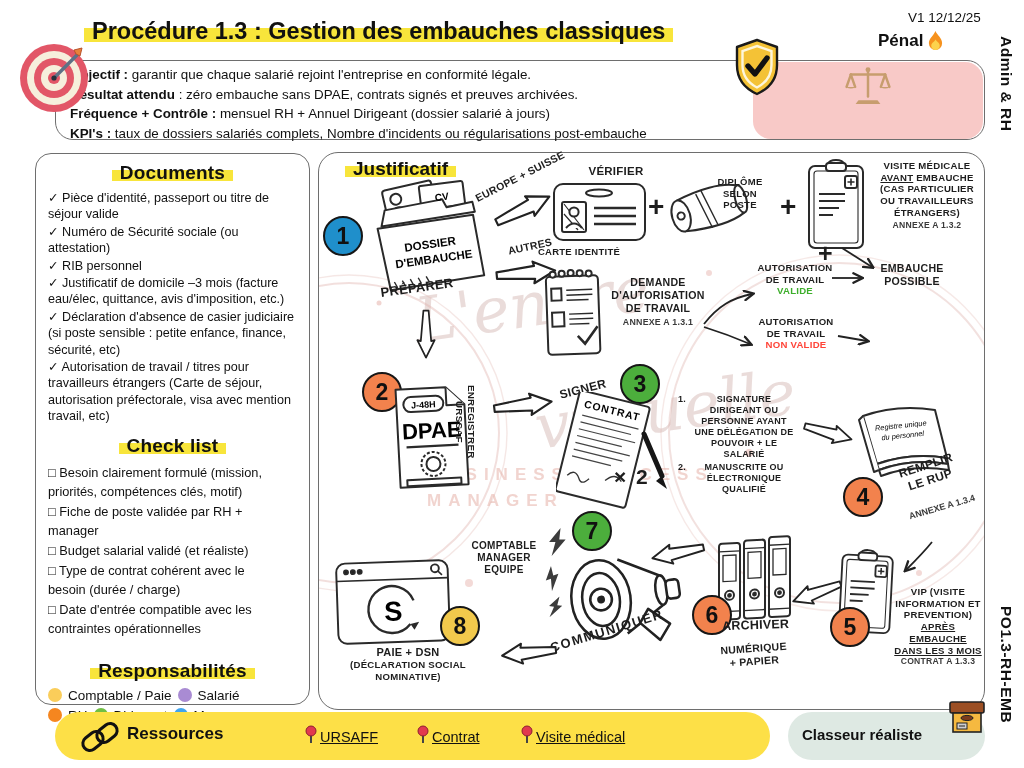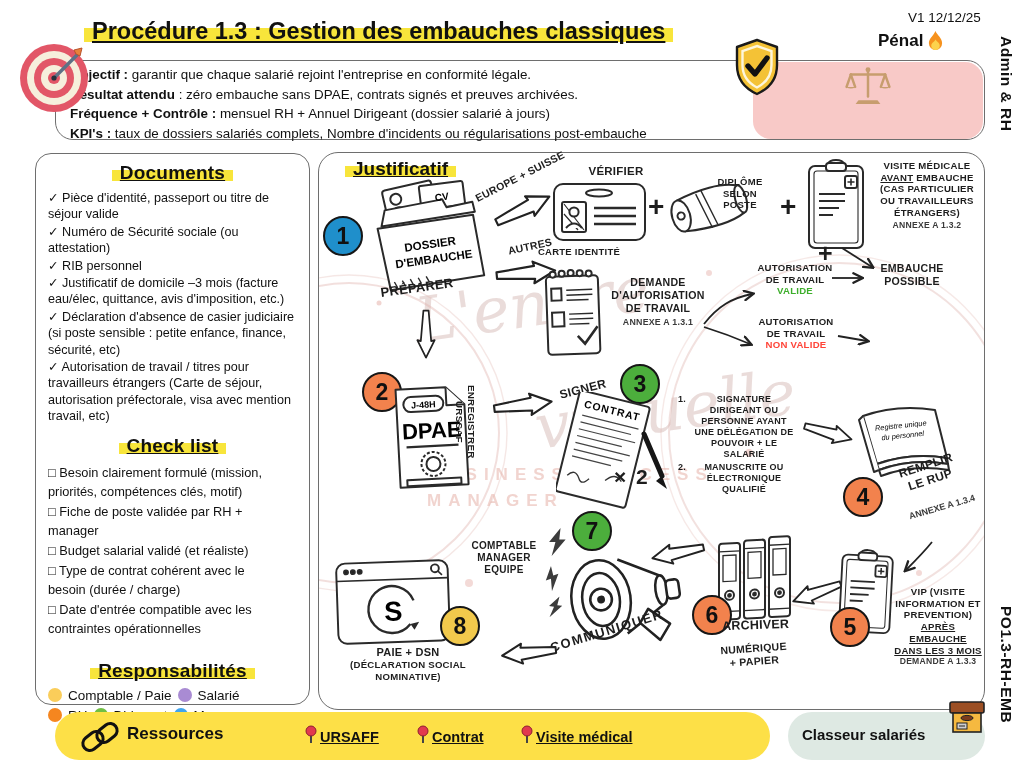--- a/index.html
+++ b/index.html
@@ -1,34 +1,34 @@
 <!DOCTYPE html>
 <html><head>
 <meta charset="utf-8">
 <style>
   html,body{margin:0;padding:0;background:#fff;}
   .page{position:relative;width:1024px;height:768px;background:#fff;overflow:hidden;
         font-family:"Liberation Sans",sans-serif;color:#111;}
   .abs{position:absolute;}
   .box{border:1.6px solid #6e6e6e;border-radius:16px;background:#fff;box-sizing:border-box;}
-  .mark{background-image:linear-gradient(transparent 40%,#F8E53B 40%,#F8E53B 92%,transparent 92%);padding:0 8px;text-decoration:underline;}
+  .mark{background-image:linear-gradient(transparent 40%,#F8E53B 40%,#F8E53B 92%,transparent 92%);padding:0 8px;}
   .sec-head{font-weight:700;font-size:19px;text-align:center;letter-spacing:.2px;}
   .hand{font-weight:700;color:#1d1d1d;text-align:center;letter-spacing:.25px;line-height:1.22;}
   .annex{font-weight:700;color:#3a3a3a;}
   .u{text-decoration:underline;}
   .circle{border-radius:50%;width:40px;height:40px;display:flex;align-items:center;justify-content:center;
           font-size:23px;font-weight:700;border:2.4px solid #161616;box-sizing:border-box;}
   .hline{font-size:13.4px;line-height:19.5px;white-space:nowrap;}
   .hline b{font-weight:700;}
   .doc-item{font-size:12.6px;line-height:16.4px;margin:0 0 1px 0;}
   .chk-item{font-size:12.8px;line-height:19px;margin:0 16px 1px 0;}
   .legend-row{display:flex;align-items:center;gap:6px;font-size:13.5px;margin-top:5px;}
   .dot{width:14px;height:14px;border-radius:50%;display:inline-block;}
   .vert{writing-mode:vertical-rl;font-weight:700;font-size:15.5px;letter-spacing:.5px;white-space:nowrap;}
-  .flink{font-weight:700;font-size:14.5px;text-decoration:underline;color:#111;display:flex;align-items:flex-end;gap:3px;cursor:pointer;}
+  .flink{font-weight:400;font-size:14.5px;text-decoration:underline;color:#111;display:flex;align-items:flex-end;gap:3px;cursor:pointer;}
   svg text{font-family:"Liberation Sans",sans-serif;}
   .wm-script{font-family:"DejaVu Serif",serif;font-style:italic;color:rgba(206,172,167,.42);}
   .wm-caps{color:rgba(238,205,199,.85);font-weight:700;letter-spacing:7px;font-size:17px;}
   .status{font-weight:700;}
 </style>
 </head>
 <body>
 
 <div class="page">
 
@@ -452,21 +452,21 @@
   <div class="abs circle" style="left: 830px; top: 607px; background-color: rgb(242, 130, 77);">
       <span>5</span>
     </div>
   <svg class="abs" style="left:898px;top:538px;" width="40" height="40">
     <path d="M34 4 C26 14 16 24 8 32" fill="none" stroke="#222" stroke-width="1.8" marker-end="url(#ah)"></path>
   </svg>
   <div class="abs hand" style="left:892px;top:586px;width:92px;font-size:9.6px;">
     <span>VIP (VISITE INFORMATION ET PREVENTION)</span>
     <div><span class="u"><span>APRÈS</span><span> EMBAUCHE</span></span></div>
     <div class="u">DANS LES 3 MOIS</div>
-    <div class="annex" style="font-size:8.6px;">DEMANDE A 1.3.3</div>
+    <div class="annex" style="font-size:8.6px;">CONTRAT A 1.3.3</div>
   </div>
 
   <svg class="abs" style="left:334px;top:558px;transform:rotate(-2deg);" width="120" height="88" viewBox="0 0 120 90">
     <g fill="#fff" stroke="#2a2a2a" stroke-width="2">
       <rect x="2" y="4" width="114" height="82" rx="9"></rect>
       <path d="M2 22 h114" stroke-width="1.6"></path>
       <circle cx="12" cy="13" r="2" fill="#222"></circle>
         <circle cx="19" cy="13" r="2" fill="#222"></circle>
         <circle cx="26" cy="13" r="2" fill="#222"></circle>
       <circle cx="103" cy="12" r="4"></circle>
@@ -511,21 +511,21 @@
     <div class="abs flink" style="left:466px;top:13px;">
       <svg width="12" height="20" viewBox="0 0 12 20">
           <line x1="6" y1="9" x2="6" y2="18" stroke="#444" stroke-width="2"></line>
           <circle cx="6" cy="6" r="5" fill="#E23A4E" stroke="#8d1f30" stroke-width="1"></circle>
         </svg>
       <span>Visite médical</span>
     </div>
   </div>
 
   <div class="abs" style="left:788px;top:712px;width:197px;height:48px;background:#DEE9E3;border-radius:26px;">
-    <div class="abs" style="left:14px;top:14px;font-size:15px;font-weight:700;">Classeur salariés</div>
+    <div class="abs" style="left:14px;top:14px;font-size:15px;font-weight:700;">Classeur réaliste</div>
   </div>
   <svg class="abs" style="left:948px;top:700px;" width="38" height="34" viewBox="0 0 38 34">
     <rect x="2" y="2" width="34" height="11" rx="2" fill="#9C4F24" stroke="#222" stroke-width="1.6"></rect>
     <rect x="5" y="13" width="28" height="19" fill="#F5B940" stroke="#222" stroke-width="1.6"></rect>
     <ellipse cx="19" cy="18" rx="6" ry="2.6" fill="#7c3c1c" stroke="#222" stroke-width="1"></ellipse>
     <rect x="9" y="23" width="10" height="6" fill="#cfcfcf" stroke="#222" stroke-width="1"></rect>
     <line x1="11" y1="26" x2="17" y2="26" stroke="#222" stroke-width="1"></line>
   </svg>
 
 </div>

